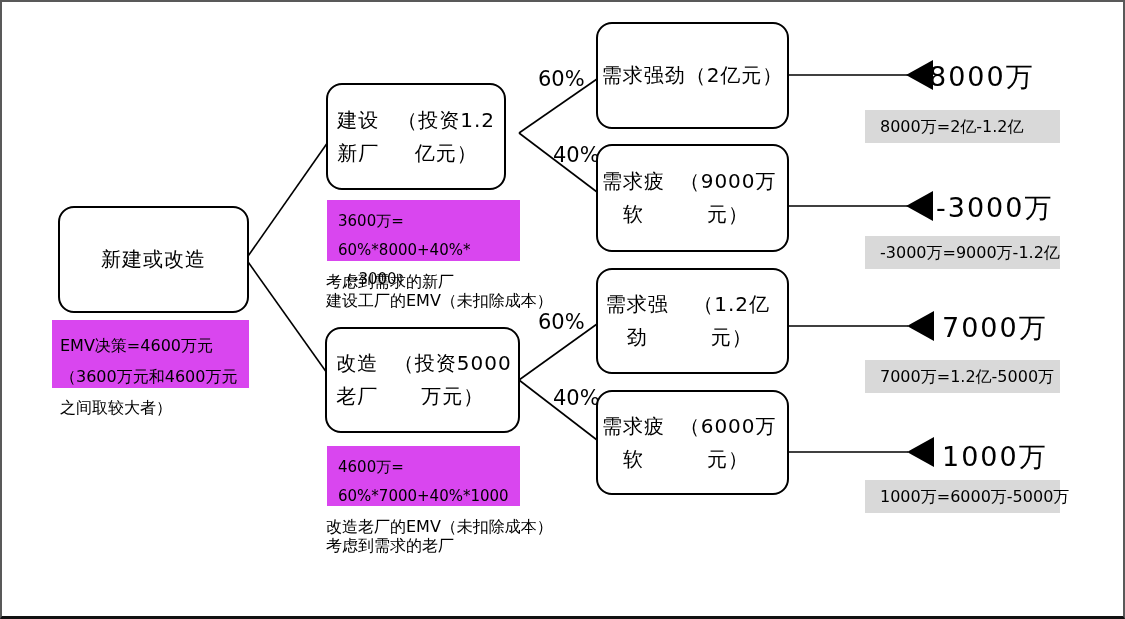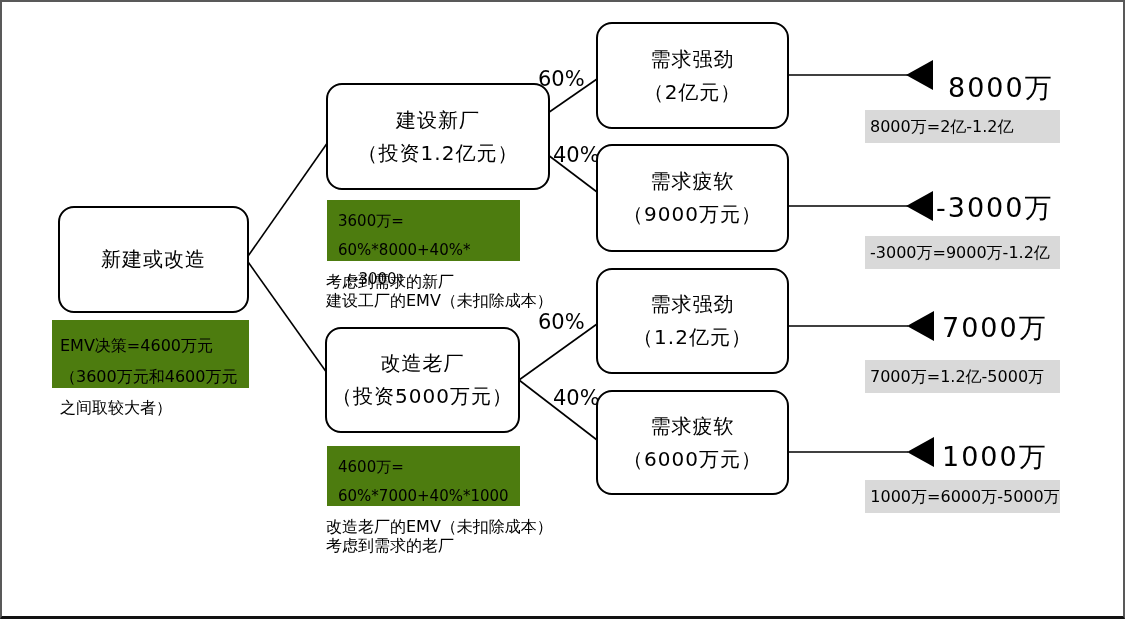--- a/index.html
+++ b/index.html
@@ -25,32 +25,32 @@
     width: 1125px;
     height: 619px;
   }
   .node {
     position: absolute;
     box-sizing: border-box;
     border: 2px solid #000;
     border-radius: 16px;
     background: #fff;
     display: flex;
-    flex-direction: column;
+    flex-direction: row;
     justify-content: center;
     align-items: center;
     text-align: center;
     font-size: 20px;
     line-height: 33px;
     letter-spacing: 1px;
   }
   .note {
     position: absolute;
     box-sizing: border-box;
-    background: #4d7c0f;
+    background: #d946ef;
     font-size: 16px;
     text-align: left;
   }
   .note-root {
     left: 50px; top: 318px;
     width: 197px; height: 68px;
     padding: 10px 6px 0 8px;
     line-height: 31px;
   }
   .note-mid {
@@ -76,21 +76,21 @@
     letter-spacing: 2px;
     white-space: nowrap;
   }
   .formula {
     position: absolute;
     box-sizing: border-box;
     background: #d9d9d9;
     width: 195px; height: 33px;
     font-size: 16px;
     line-height: 33px;
-    padding-left: 5px;
+    padding-left: 15px;
     white-space: nowrap;
   }
 </style>
 </head>
 <body>
 
 <div id="canvas">
 
   <svg id="links" viewBox="0 0 1125 619" xmlns="http://www.w3.org/2000/svg">
 
@@ -117,21 +117,21 @@
   <div class="node" style="left:56px; top:204px; width:191px; height:107px;">
     <div>新建或改造</div>
   </div>
 
   <div class="note note-root">
     <div>EMV决策=4600万元</div>
     <div>（3600万元和4600万元</div>
     <div>之间取较大者）</div>
   </div>
 
-  <div class="node" style="left:324px; top:81px; width:224px; height:107px;align-items:center;">
+  <div class="node" style="left:324px; top:81px; width:180px; height:107px;align-items:center;">
     <div>建设新厂</div>
     <div>（投资1.2亿元）</div>
   </div>
   <div class="note note-mid" style="left:325px; top:198px; width:193px; height:61px;">
     <div>3600万=</div>
     <div>60%*8000+40%*（-3000）</div>
   </div>
   <div class="caption" style="left:324px; top:270px;">
     <div>考虑到需求的新厂</div>
     <div>建设工厂的EMV（未扣除成本）</div>
@@ -165,21 +165,21 @@
   </div>
   <div class="node" style="left:594px; top:266px; width:193px; height:106px;">
     <div>需求强劲</div>
     <div>（1.2亿元）</div>
   </div>
   <div class="node" style="left:594px; top:388px; width:193px; height:105px;">
     <div>需求疲软</div>
     <div>（6000万元）</div>
   </div>
 
-  <div class="value" style="left:946px; top:57px;margin-top:11px;">8000万</div>
+  <div class="value" style="left:927px; top:57px;">8000万</div>
   <div class="value" style="left:934px; top:188px;">-3000万</div>
   <div class="value" style="left:940px; top:308px;">7000万</div>
   <div class="value" style="left:940px; top:437px;">1000万</div>
 
   <div class="formula" style="left:863px; top:108px;">8000万=2亿-1.2亿</div>
   <div class="formula" style="left:863px; top:234px;">-3000万=9000万-1.2亿</div>
   <div class="formula" style="left:863px; top:358px;">7000万=1.2亿-5000万</div>
   <div class="formula" style="left:863px; top:478px;text-align:center;">1000万=6000万-5000万</div>
 
 </div>

